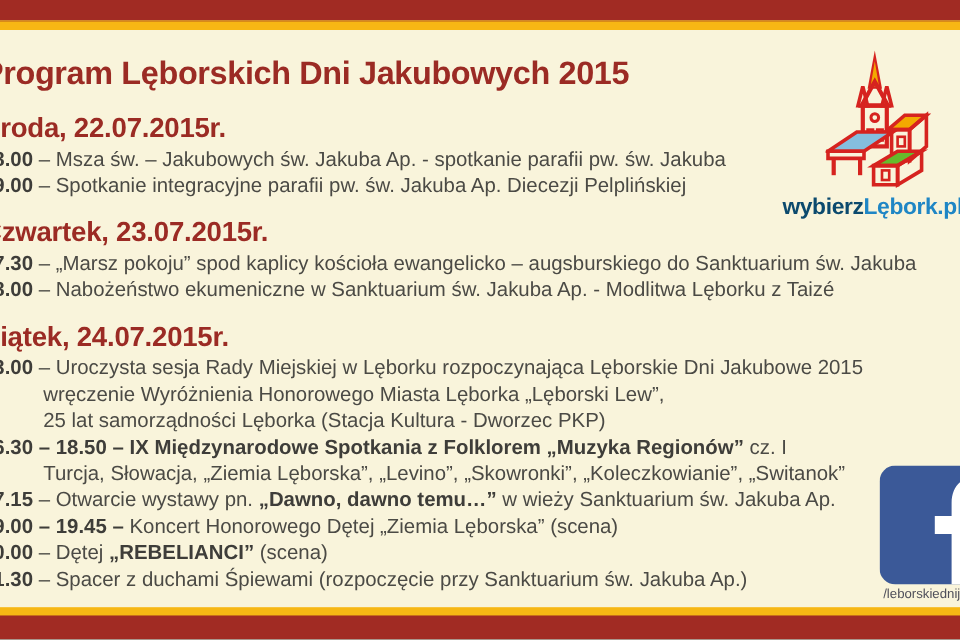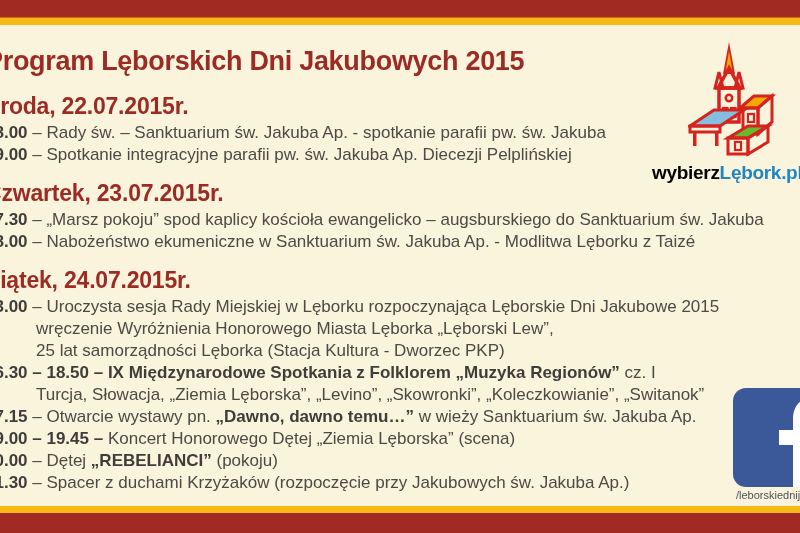--- a/index.html
+++ b/index.html
@@ -31,21 +31,21 @@
   }
   .line.indent{padding-left:51px;}
   .line .bold{font-weight:bold;color:#3e3d39;}
 
   .logo{position:absolute;left:652px;top:42px;width:150px;}
   .logo svg{display:block;margin-left:36px;}
   .logo-text{
     margin-top:2px;font-size:19px;font-weight:bold;letter-spacing:-0.3px;
     text-align:right;white-space:nowrap;
   }
-  .logo-text .lt-light{color:#000000;}
+  .logo-text .lt-light{color:#0c4a6e;}
   .logo-text .lt-dark{color:#1f86c5;}
 
   .fb{position:absolute;left:733px;top:388px;width:110px;height:99px;}
   .fb-handle{
     position:absolute;left:736px;top:489px;width:130px;
     font-size:11px;color:#4f4f5a;white-space:nowrap;overflow:hidden;
   }
 </style>
 </head>
 <body>
@@ -53,39 +53,39 @@
 <div class="page">
 
   <div class="bar top-red"></div>
   <div class="bar top-yellow"></div>
 
   <div class="content">
     <h1 class="title">Program Lęborskich Dni Jakubowych 2015</h1>
     <div id="sections-root">
         <div class="section s0">
           <div class="section-heading">Środa, 22.07.2015r.</div>
-          <div class="line"><span class="bold">18.00</span><span> – Rady św. – Sanktuarium św. Jakuba Ap. -  spotkanie parafii pw. św. Jakuba</span></div>
+          <div class="line"><span class="bold">18.00</span><span> – Msza św. – Jakubowych św. Jakuba Ap. -  spotkanie parafii pw. św. Jakuba</span></div>
           <div class="line"><span class="bold">19.00</span><span> – Spotkanie integracyjne parafii pw. św. Jakuba Ap. Diecezji Pelplińskiej</span></div>
         </div>
         <div class="section s1">
           <div class="section-heading">Czwartek, 23.07.2015r.</div>
           <div class="line"><span class="bold">17.30</span><span> – „Marsz pokoju” spod kaplicy kościoła ewangelicko – augsburskiego do Sanktuarium św. Jakuba</span></div>
           <div class="line"><span class="bold">18.00</span><span> – Nabożeństwo ekumeniczne w Sanktuarium św. Jakuba Ap. - Modlitwa Lęborku z Taizé</span></div>
         </div>
         <div class="section s2">
           <div class="section-heading">Piątek, 24.07.2015r.</div>
           <div class="line"><span class="bold">13.00</span><span> – Uroczysta sesja Rady Miejskiej w Lęborku  rozpoczynająca Lęborskie Dni Jakubowe 2015</span></div>
           <div class="line indent"><span>wręczenie Wyróżnienia Honorowego Miasta Lęborka „Lęborski Lew”,</span></div>
           <div class="line indent"><span>25 lat samorządności Lęborka (Stacja Kultura - Dworzec PKP)</span></div>
           <div class="line"><span class="bold">16.30 – 18.50 –  </span><span class="bold">IX Międzynarodowe Spotkania z Folklorem „Muzyka Regionów”</span><span> cz. I</span></div>
           <div class="line indent"><span>Turcja, Słowacja, „Ziemia Lęborska”, „Levino”, „Skowronki”, „Koleczkowianie”, „Switanok”</span></div>
           <div class="line"><span class="bold">17.15</span><span> – Otwarcie wystawy pn. </span><span class="bold">„Dawno, dawno temu…”</span><span> w wieży Sanktuarium św. Jakuba Ap.</span></div>
           <div class="line"><span class="bold">19.00 – 19.45 –</span><span>  Koncert Honorowego Dętej „Ziemia Lęborska” (scena)</span></div>
-          <div class="line"><span class="bold">20.00</span><span> –  Dętej </span><span class="bold">„REBELIANCI”</span><span> (pokoju)</span></div>
-          <div class="line"><span class="bold">21.30</span><span> – Spacer z duchami Krzyżaków (rozpoczęcie przy Jakubowych św. Jakuba Ap.)</span></div>
+          <div class="line"><span class="bold">20.00</span><span> –  Dętej </span><span class="bold">„REBELIANCI”</span><span> (scena)</span></div>
+          <div class="line"><span class="bold">21.30</span><span> – Spacer z duchami Śpiewami (rozpoczęcie przy Sanktuarium św. Jakuba Ap.)</span></div>
         </div>
       </div>
   </div>
 
   <div class="logo">
     <svg width="88" height="118" viewBox="0 0 88 118">
 
       <polygon points="41,0 35,32 47,32" fill="#d6231f"></polygon>
       <polygon points="41,9 37.5,30 44.5,30" fill="#f3a900"></polygon>
 

